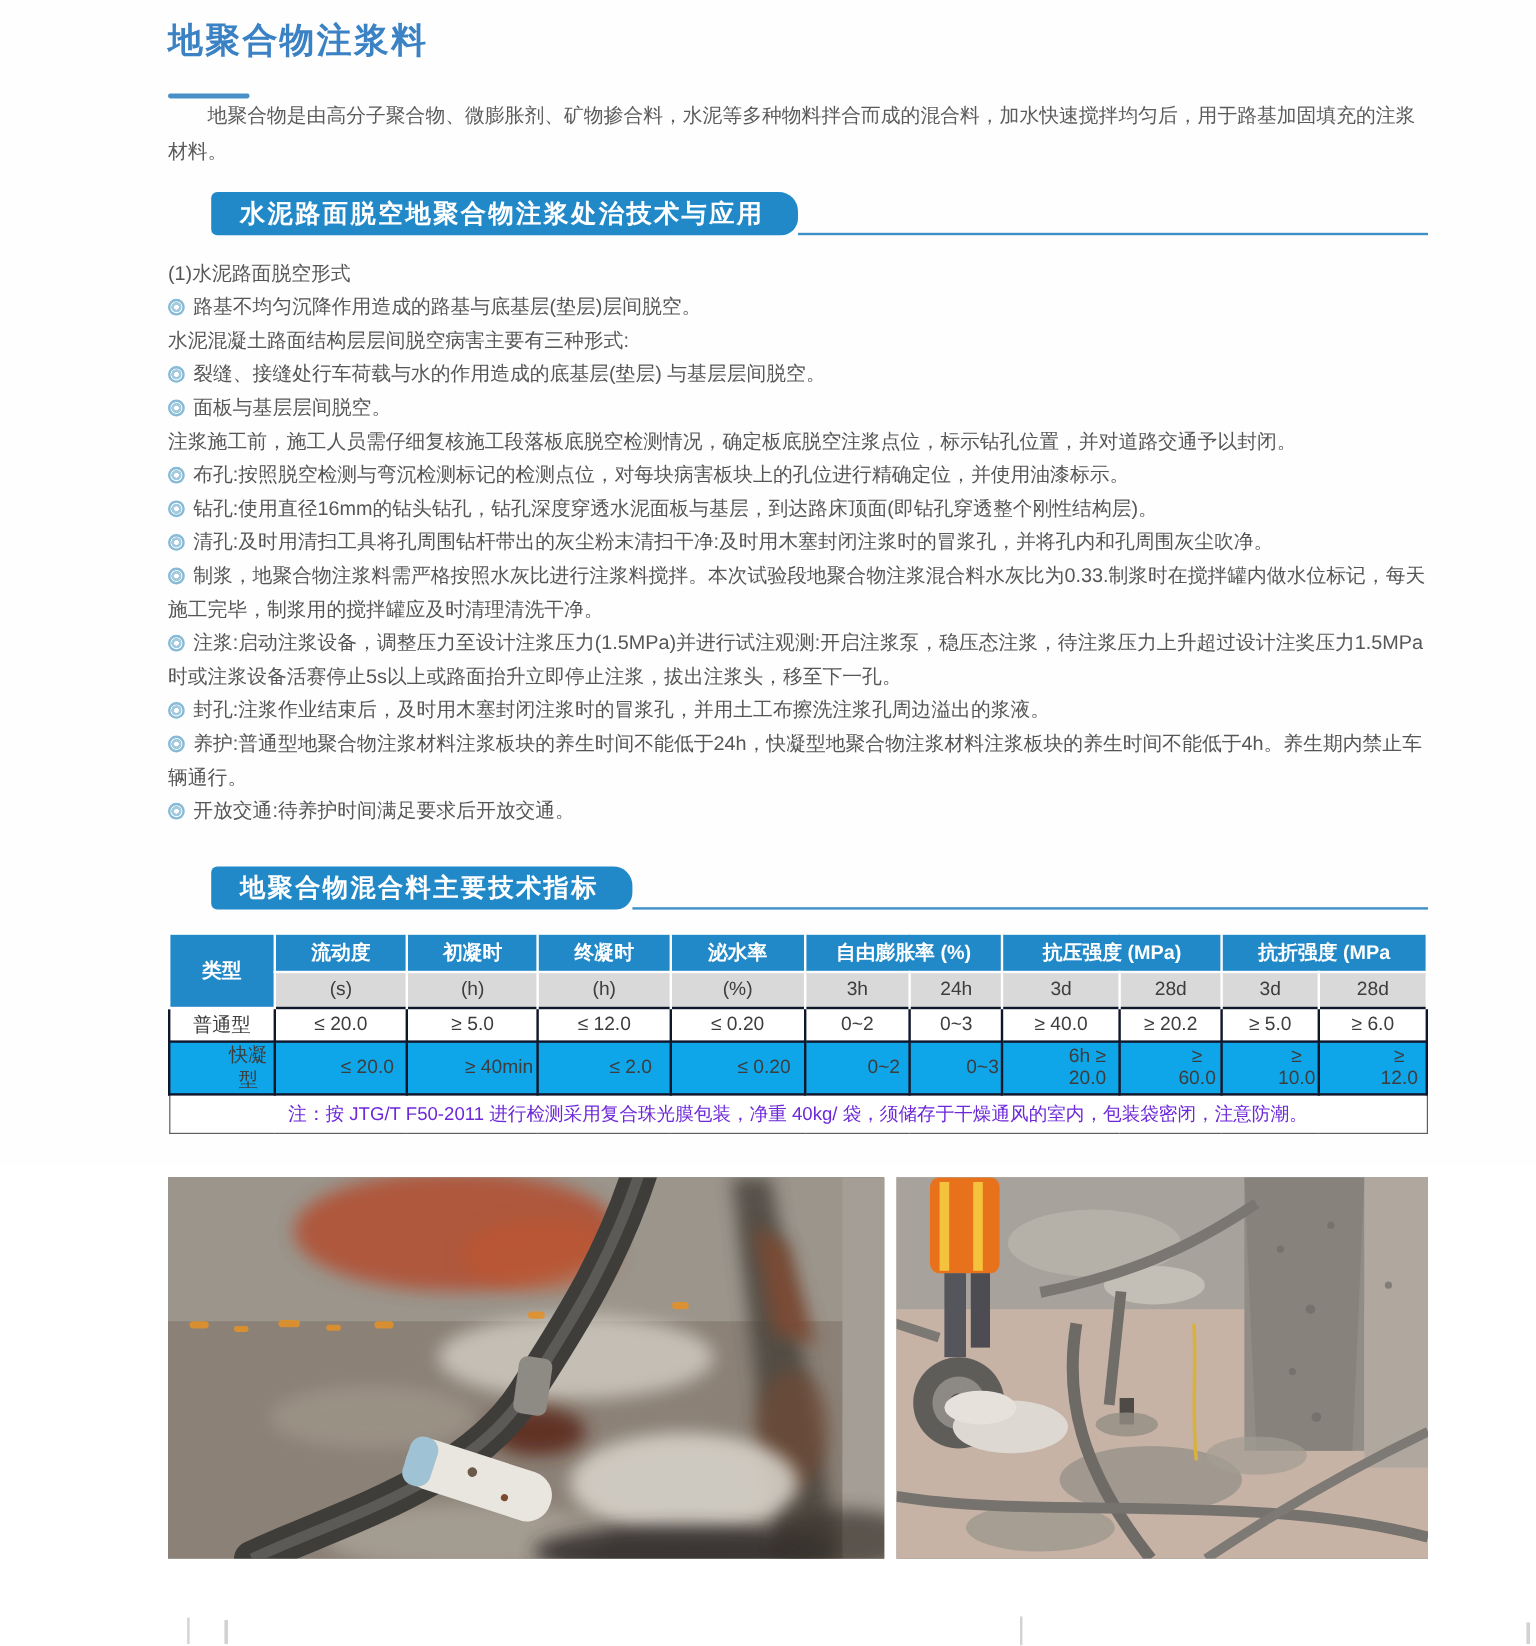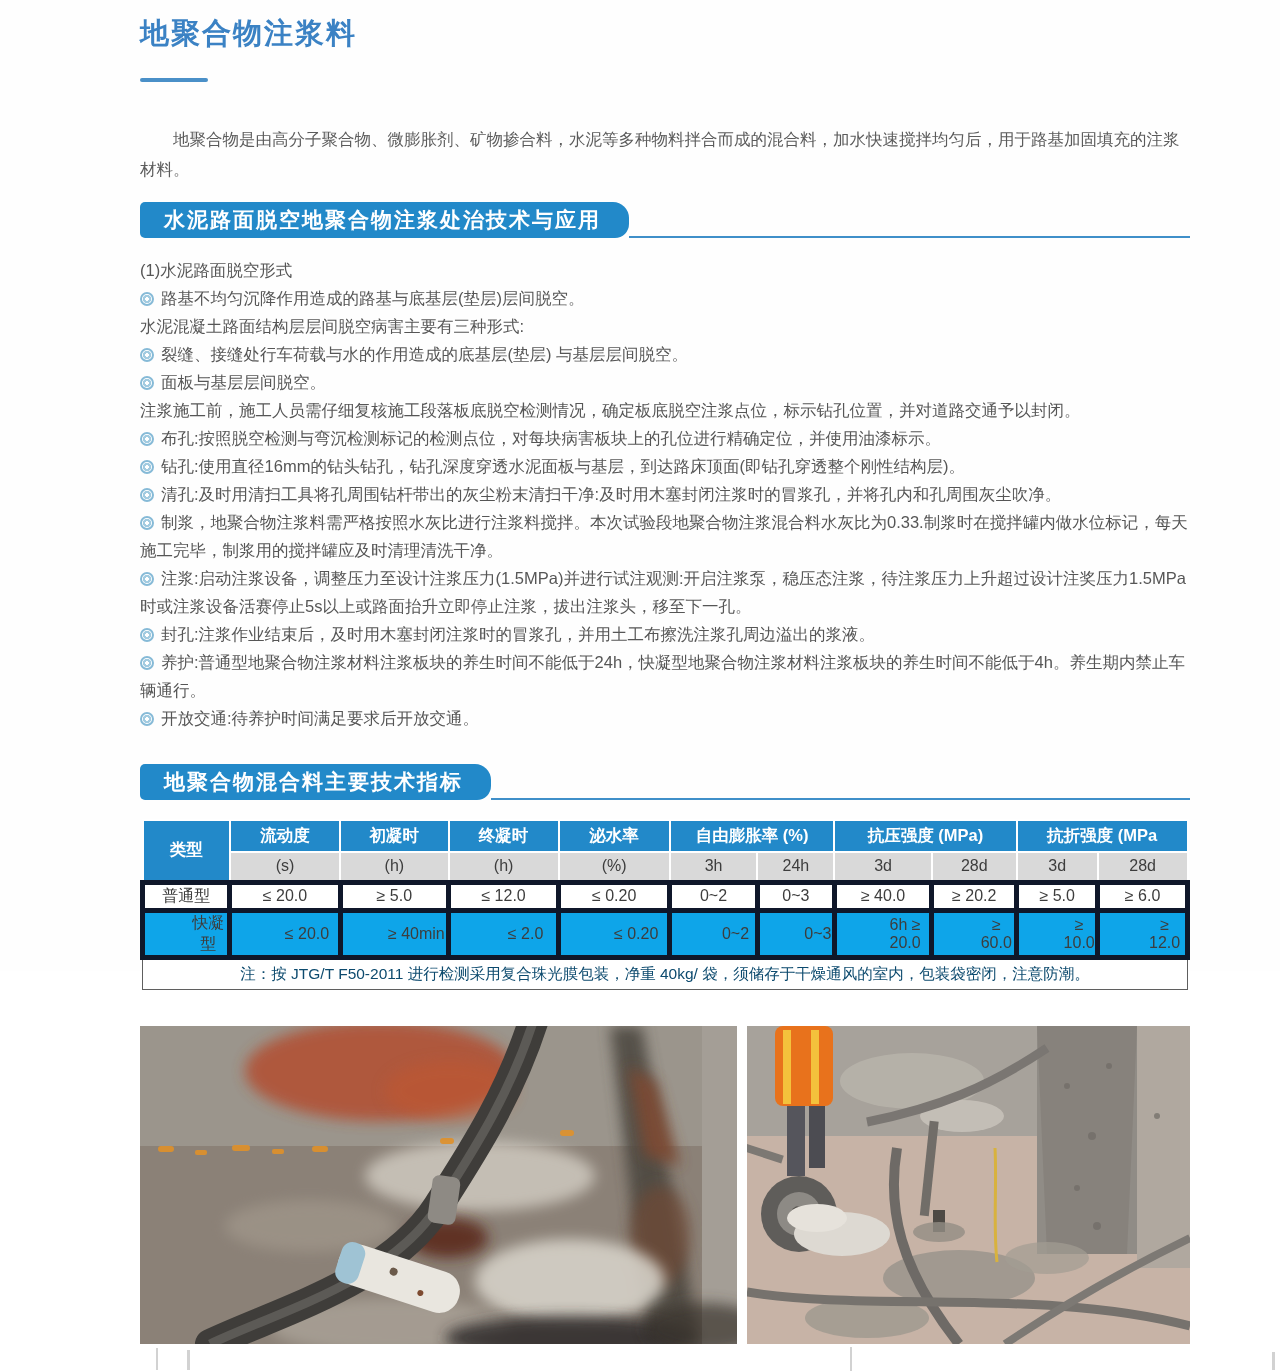--- a/index.html
+++ b/index.html
@@ -12,33 +12,34 @@
   .page { position:relative; width:1280px; height:971px; background:#fefefe; }
   .content { padding:14px 90px 0 140px; }
 
   .doc-title {
     font-size:29px; font-weight:bold; color:#3b82c4; letter-spacing:2px;
   }
   .title-underline {
     margin-top:24px; width:68px; height:4px; background:#4a90c8; border-radius:2px;
   }
   .intro {
-    margin-top:42px; width:1050px;
+    width:1050px;
     font-size:16.5px; line-height:30px; color:#5b5b5b; text-indent:2em;
   }
 
   .section-header { margin-top:18px; display:flex; align-items:flex-end; width:1050px; }
   .section-header.second { margin-top:32px; }
   .banner {
     display:inline-flex; align-items:center;
     background:#2289c9; color:#ffffff;
     font-size:21px; font-weight:bold; letter-spacing:2px;
     height:36px; padding:0 28px 0 24px;
     border-radius:5px 16px 14px 5px;
     white-space:nowrap;
+    margin-left:36px;
   }
   .header-line { flex:1; height:2px; background:#3f8fc9; }
 
   .body-lines { margin-top:18px; width:1050px; }
   .line { font-size:16.5px; line-height:28px; color:#565656; }
   .bullet {
     display:inline-block; width:14px; height:14px; border-radius:50%;
     border:2px solid #86bad7;
     background:radial-gradient(circle, #ffffff 0 26%, #a2cbe0 30% 58%, #ffffff 62% 100%);
     vertical-align:-2px; margin-right:7px;
@@ -52,25 +53,25 @@
   .spec-table th.blue {
     background:#2289c9; color:#ffffff; font-weight:bold; font-size:16.5px;
     border:2px solid #ffffff; height:32px;
   }
   .spec-table th.type-cell { border:2px solid #ffffff; }
   .spec-table td.sub {
     background:#d9d9d9; height:30px;
     border-left:2px solid #ffffff; border-right:2px solid #ffffff;
     border-top:2px solid #ffffff; border-bottom:1px solid #5f5f5f;
   }
-  .spec-table td.val { height:28px; border:5px solid #0f172a; background:#ffffff; }
+  .spec-table td.val { height:28px; border:2px solid #0f172a; background:#ffffff; }
   .spec-table tr.alt td.val { background:#0ea5e9;padding-left:44px; }
   .spec-table td.rowlabel { font-size:16px; }
   .spec-table td.note-cell {
-    height:32px; border:1px solid #5f5f5f; font-size:15.5px; color:#0c4a6e; background:#ffffff;
+    height:32px; border:1px solid #5f5f5f; font-size:15.5px; color:#6d28d9; background:#ffffff;
   }
 
   .photo-row { display:flex; gap:10px; margin:36px 0 0 140px; width:1050px; }
   .photo { height:318px; overflow:hidden; background:#9a948c; }
   .photo svg { display:block; }
   .photo-left { width:597px; }
   .photo-right { width:443px; }
 
   .artifact { position:absolute; background:#d2d2d2; }
 </style>

